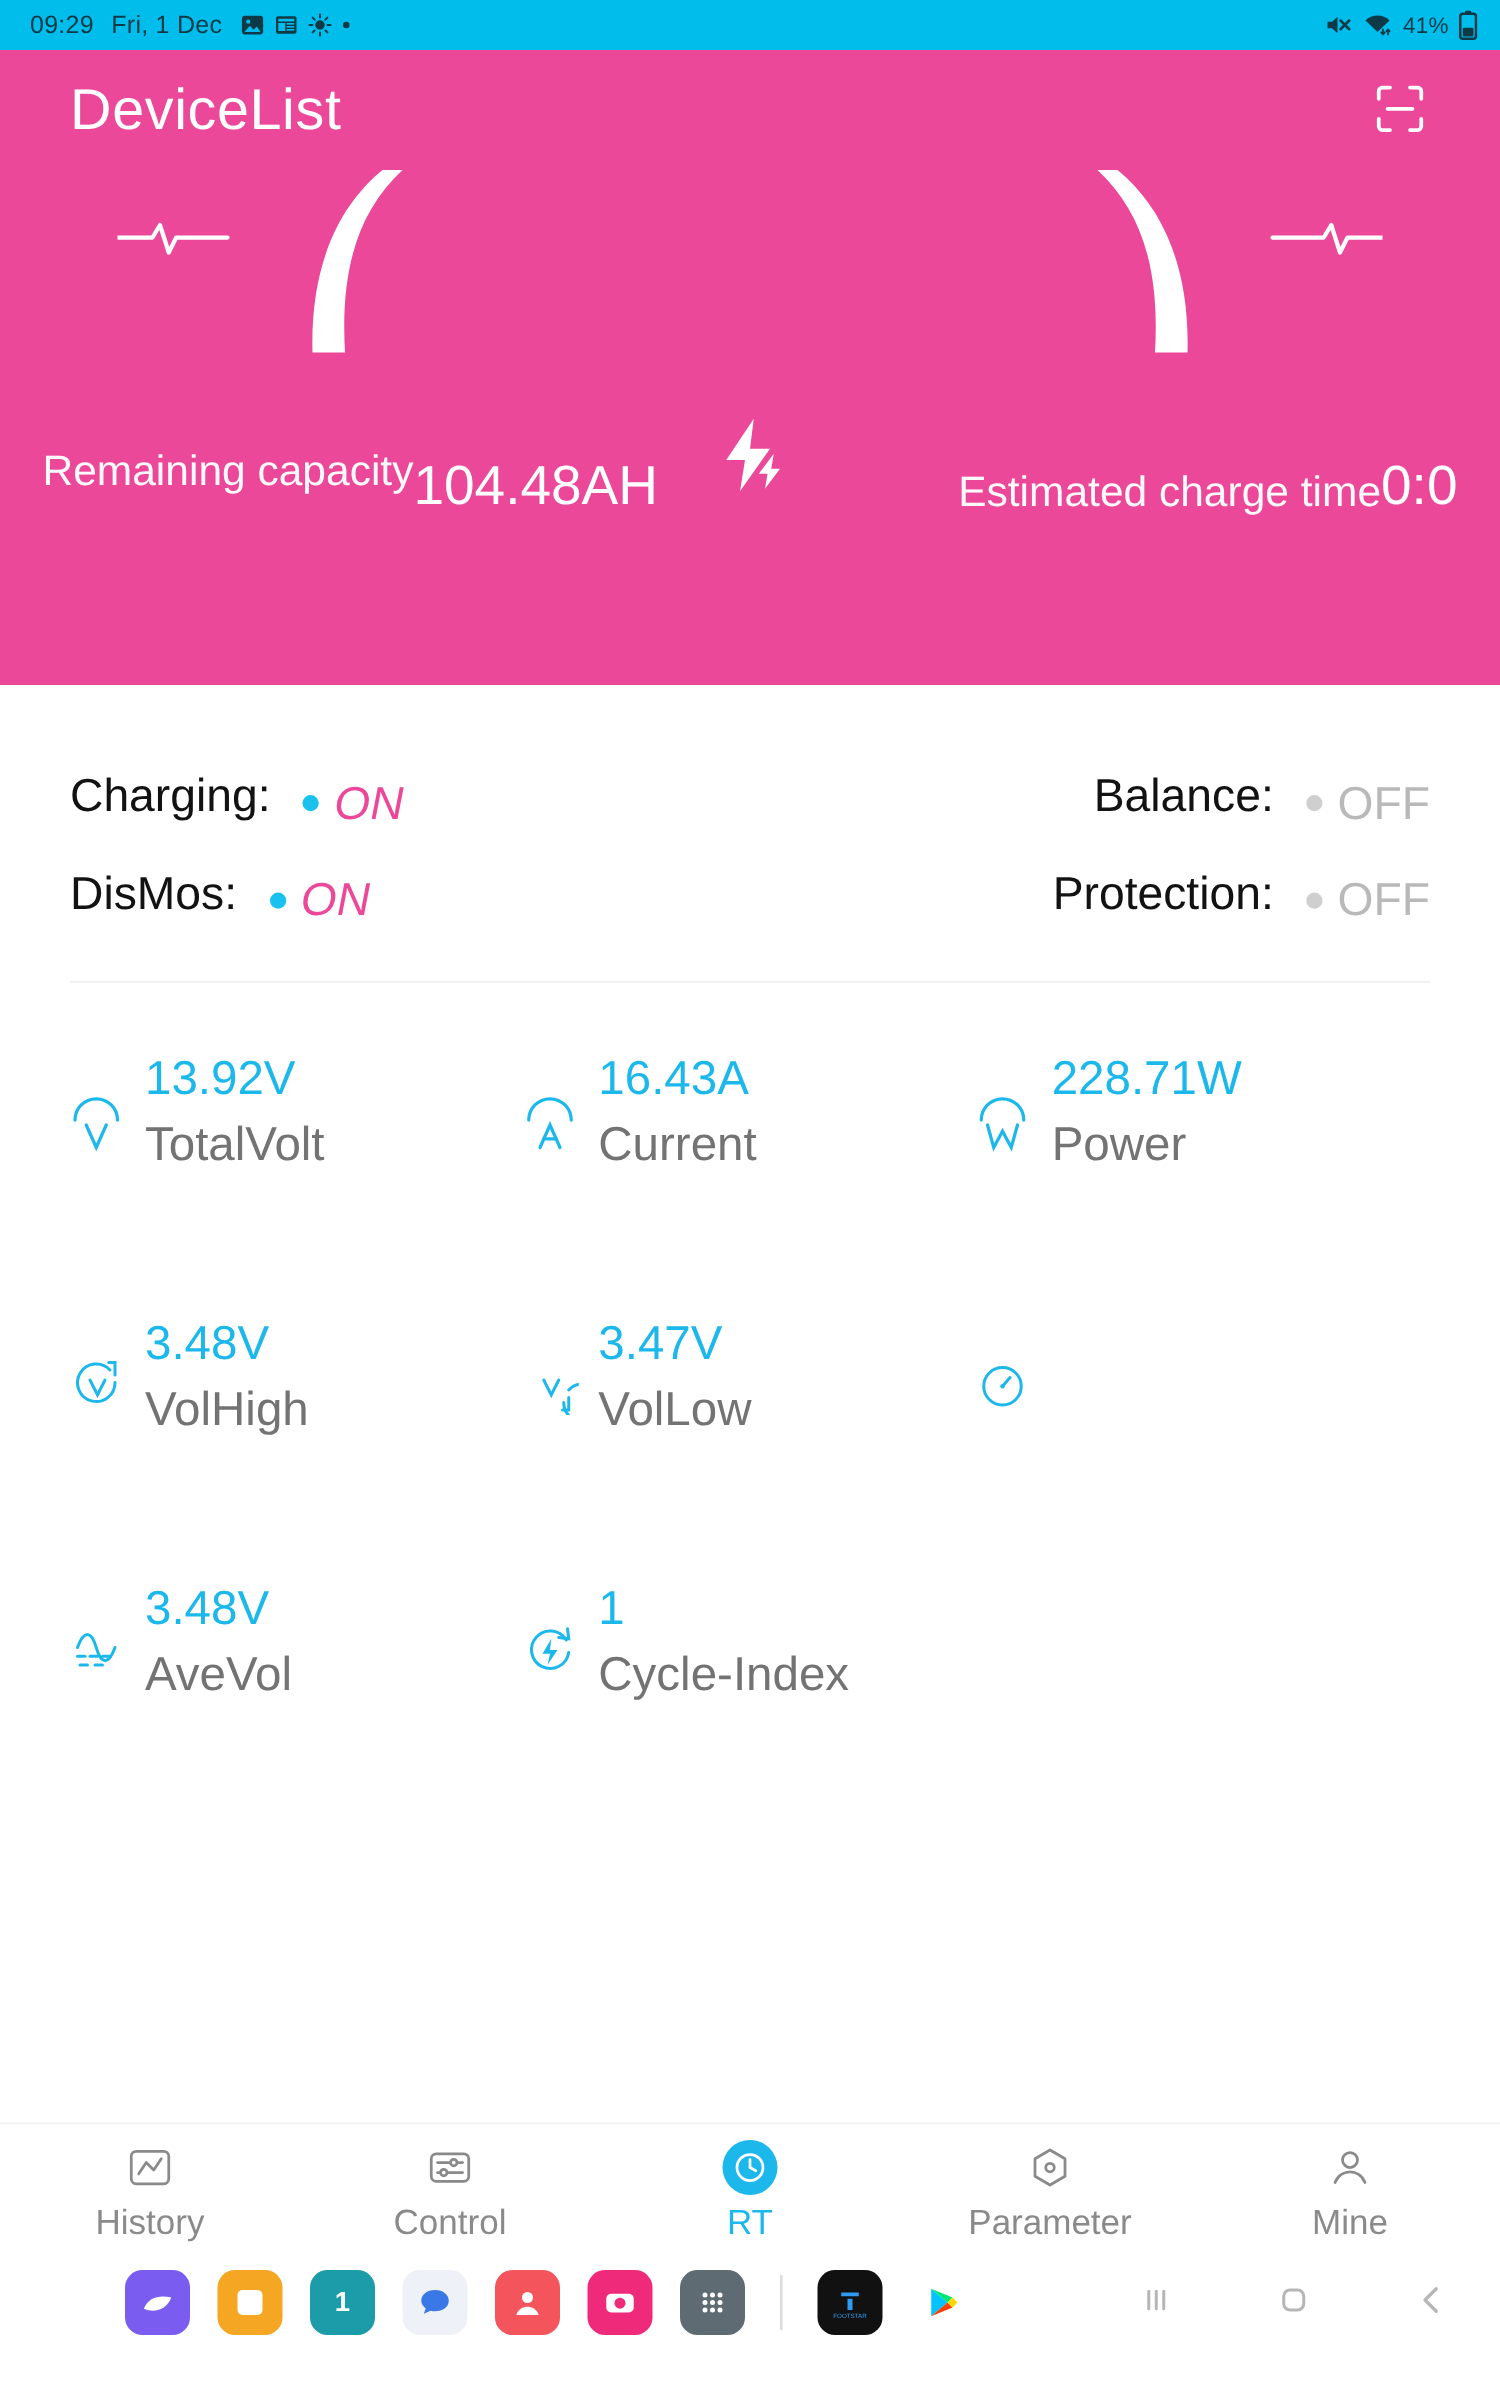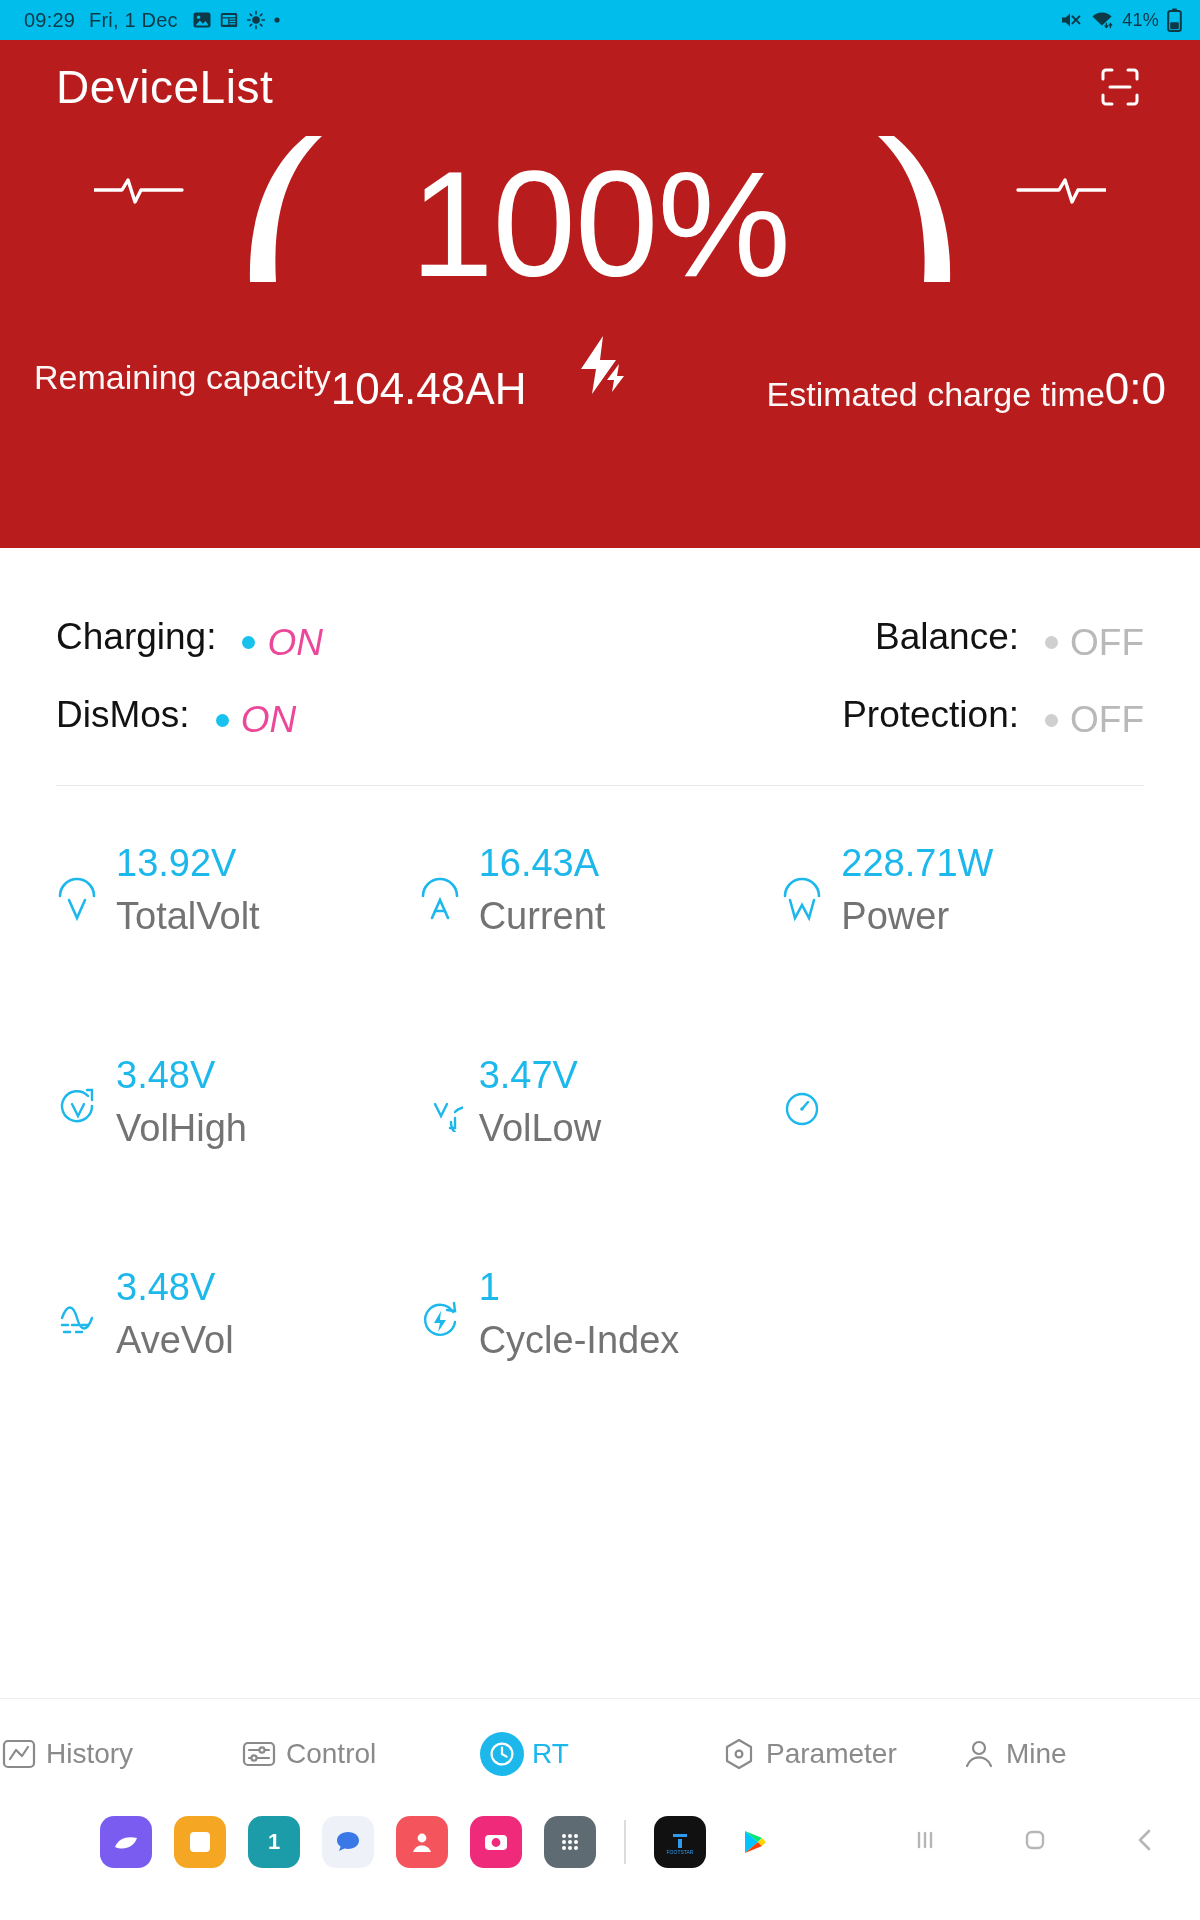--- a/index.html
+++ b/index.html
@@ -20,21 +20,21 @@
   .sb-left { display:flex; align-items:center; gap:14px; }
   .sb-time { font-size:20px; font-weight:400; }
   .sb-date { font-size:20px; font-weight:400; }
   .sb-icons { display:flex; align-items:center; gap:7px; }
   .sb-right { display:flex; align-items:center; gap:8px; }
   .sb-pct { font-size:18px; }
   .mini-ico { display:inline-flex; align-items:center; }
 
   
   .header {
-    background:#b91c1c; position:relative;
+    background:#ec4899; position:relative;
     height:508px; padding:0 24px;
   }
   .header-top {
     display:flex; align-items:center; justify-content:space-between;
     padding-top:14px; height:80px;
   }
   .app-title {
     color:#fff; font-size:46px; font-weight:400; letter-spacing:.5px;
     padding-left:32px;
   }
@@ -112,21 +112,21 @@
   .m-val { color:#1cb8ec; font-size:38px; font-weight:400; line-height:46px; }
   .m-lab { color:#737373; font-size:38px; font-weight:400; line-height:52px; margin-top:4px; }
 
   
   .tabbar {
     position:absolute; left:0; right:0; bottom:112px; height:110px;
     background:#fff; border-top:1px solid #ededed;
     display:flex; align-items:center;
   }
   .tab {
-    flex:1; display:flex; align-items:center; gap:8px;
+    flex:1; display:flex; flex-direction:column; align-items:center; gap:8px;
   }
   .tab-label { font-size:28px; color:#8a8a8a; }
   .tab.active .tab-label { color:#1cb8ec; }
   .tab-ico { height:40px; display:flex; align-items:center; justify-content:center; }
   .rt-circle {
     width:44px; height:44px; border-radius:50%; background:#1cb8ec;
     display:flex; align-items:center; justify-content:center;
   }
 
   
@@ -237,21 +237,20 @@
     <span class="pulse-left">
       <svg width="100" height="36" viewBox="0 0 100 36" fill="none" stroke="#ffffff" stroke-width="3.4" stroke-linecap="round" stroke-linejoin="round">
         <polyline points="0,18 28,18 34,8 41,30 47,18 88,18"></polyline>
       </svg>
     </span>
     <span class="bracket l">
       <svg width="78" height="150" viewBox="0 0 78 150">
         <path d="M74 2 C40 34, 24 78, 28 148 L2 148 C0 74, 26 28, 58 2 Z" fill="#ffffff"></path>
       </svg>
     </span>
-    <span class="pct-text">100%</span>
     <span class="bracket r">
       <svg width="78" height="150" viewBox="0 0 78 150">
         <path d="M4 2 C38 34, 54 78, 50 148 L76 148 C78 74, 52 28, 20 2 Z" fill="#ffffff"></path>
       </svg>
     </span>
     <span class="pulse-right">
       <svg width="100" height="36" viewBox="0 0 100 36" fill="none" stroke="#ffffff" stroke-width="3.4" stroke-linecap="round" stroke-linejoin="round">
         <polyline points="12,18 53,18 59,8 66,30 72,18 100,18"></polyline>
       </svg>
     </span>

